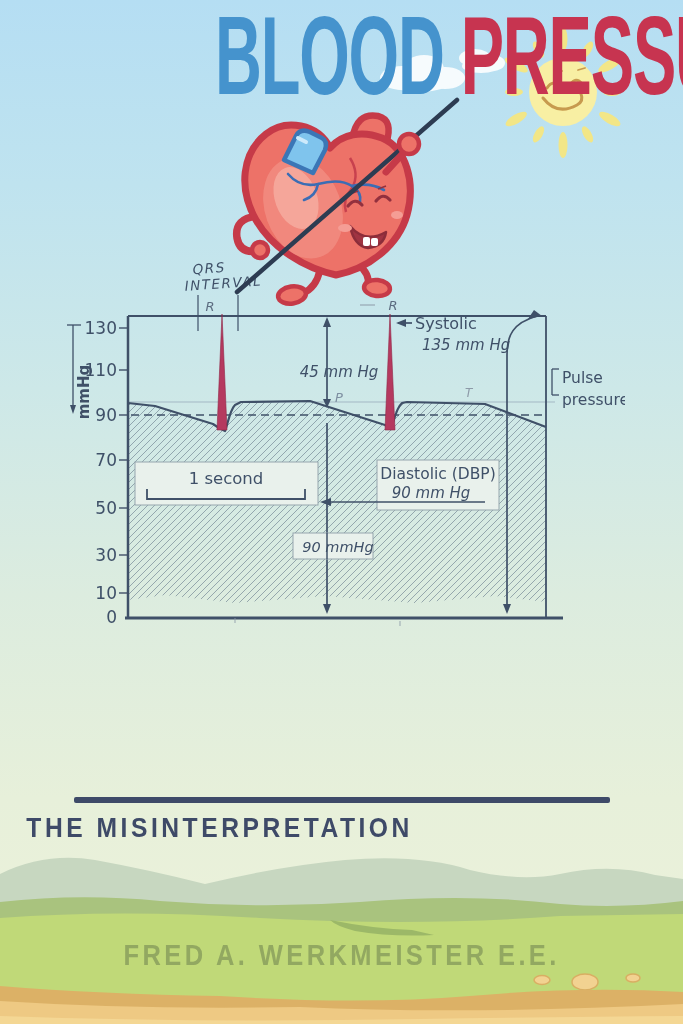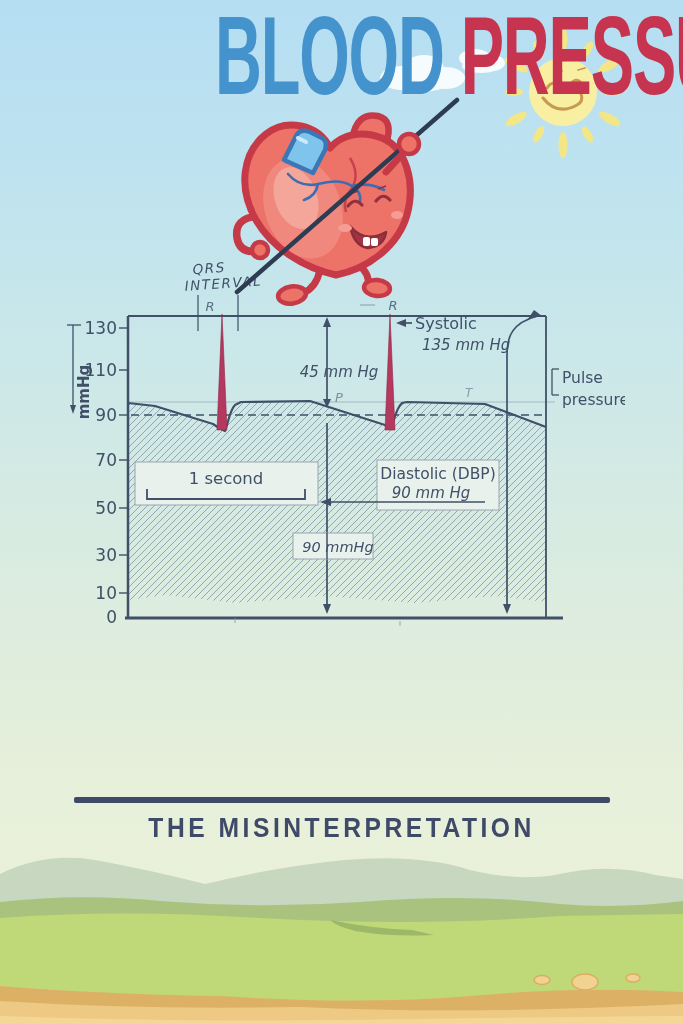--- a/index.html
+++ b/index.html
@@ -12,21 +12,21 @@
   .hand{font-style:italic;}
   
   .t-line1{left:0;top:638;width:683px;text-align:center;white-space:nowrap;}
   .t-line1 .inner{display:inline-block;transform:scaleX(.9);transform-origin:center;
       font-size:46px;font-weight:700;letter-spacing:9px;}
   .w-navy{color:#3e4a68;} .w-yellow{color:#edd74d;} .w-blue{color:#4593cd;} .w-red{color:#c73450;}
   .t-line2{left:0;top:686;width:683px;text-align:center;white-space:nowrap;}
   .t-line2 .inner{display:inline-block;transform:scaleX(.58);transform-origin:center;
       font-size:112px;font-weight:800;letter-spacing:-2px;line-height:1.0;}
   .divider{left:74px;top:797px;width:536px;height:6px;background:#3e4a68;border-radius:2px;}
-  .t-sub{left:0;top:812px;width:683px;text-align:center;white-space:nowrap;}
+  .t-sub{left:0;top:812px;width:683px;white-space:nowrap;}
   .t-sub .inner{display:inline-block;transform:scaleX(.88);transform-origin:center;
       font-size:28px;font-weight:700;letter-spacing:4px;color:#3e4a68;}
   .t-author{left:0;top:938px;width:683px;text-align:center;white-space:nowrap;z-index:6;}
   .t-author .inner{display:inline-block;transform:scaleX(.85);transform-origin:center;
       font-size:30px;font-weight:700;letter-spacing:4px;color:#92a861;}
 </style>
 </head>
 <body>
 
 <div class="stage">
@@ -285,14 +285,17 @@
     <g fill="#f2d291" stroke="#d9ae63" stroke-width="1.5">
       <ellipse cx="542" cy="136" rx="8" ry="4.5"></ellipse>
       <ellipse cx="585" cy="138" rx="13" ry="8"></ellipse>
       <ellipse cx="633" cy="134" rx="7" ry="4"></ellipse>
     </g>
     <path d="M0,142 Q100,150 220,152 Q360,161 470,152 Q580,142 683,148 V180 H0 Z" fill="#dcb166"></path>
     <path d="M0,157 Q140,166 300,163 Q470,171 683,160 V180 H0 Z" fill="#eec983"></path>
     <path d="M0,172 Q200,179 420,175 Q560,173 683,172 V180 H0 Z" fill="#f4d794"></path>
   </svg>
 
+  <div class="abs t-author">
+    <div class="inner">FRED A. WERKMEISTER E.E.</div>
+  </div>
 
 </div>
 
 </body></html>

